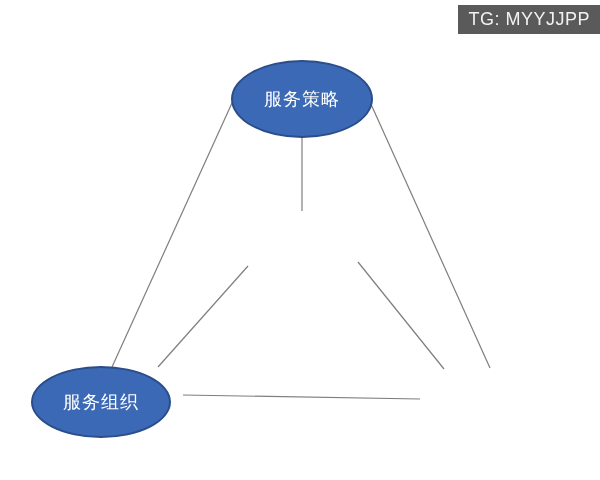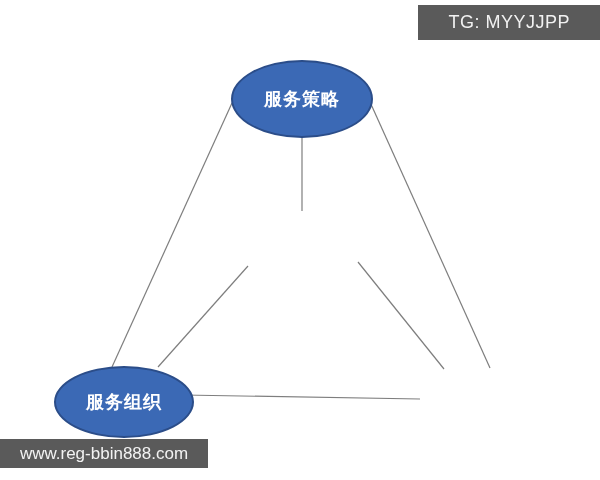--- a/index.html
+++ b/index.html
@@ -25,36 +25,36 @@
   .node {
     position: absolute;
     z-index: 2;
     display: flex; align-items: center; justify-content: center;
     background: var(--node-fill, #3b69b5);
     border: 2px solid var(--node-border, #2b4d89);
     border-radius: 50%;
     box-sizing: border-box;
     color: var(--node-text, #ffffff);
     font-size: 18px;
-    font-weight: 700;
+    font-weight: 400;
     letter-spacing: 1px;
     text-align: center;
   }
   .node-strategy     { left: 231px; top:  60px; width: 142px; height: 78px; }
   .node-customer     { left: 249px; top: 210px; width: 108px; height: 104px; }
-  .node-organization { left:  54px; top: 366px; width: 140px; height: 72px; }
+  .node-organization { left:  31px; top: 366px; width: 140px; height: 72px; }
   .node-personnel    { left: 418px; top: 368px; width: 144px; height: 72px; }
 
   .wm-badge {
     position: absolute;
     top: 5px; right: 0;
-    height: 35px;
+    height: 29px;
     z-index: 3;
     display: flex; align-items: center;
-    padding: 0 30px;
+    padding: 0 10px;
     background: var(--watermark-bg, #5a5a5a);
     color: var(--watermark-text, #f2f2f2);
     font-size: 18px;
     letter-spacing: 0.5px;
     white-space: nowrap;
   }
   .wm-bar {
     position: absolute;
     left: 0; top: 439px;
     width: 208px; height: 29px;
@@ -85,15 +85,14 @@
   </div>
 
 
   <div class="node node-organization">
     <span>服务组织</span>
   </div>
 
 
   <div class="wm-badge">TG: MYYJJPP</div>
 
-  <div class="wm-bar">www.reg-bbin888.com</div>
 
 </div>
 
 </body></html>

